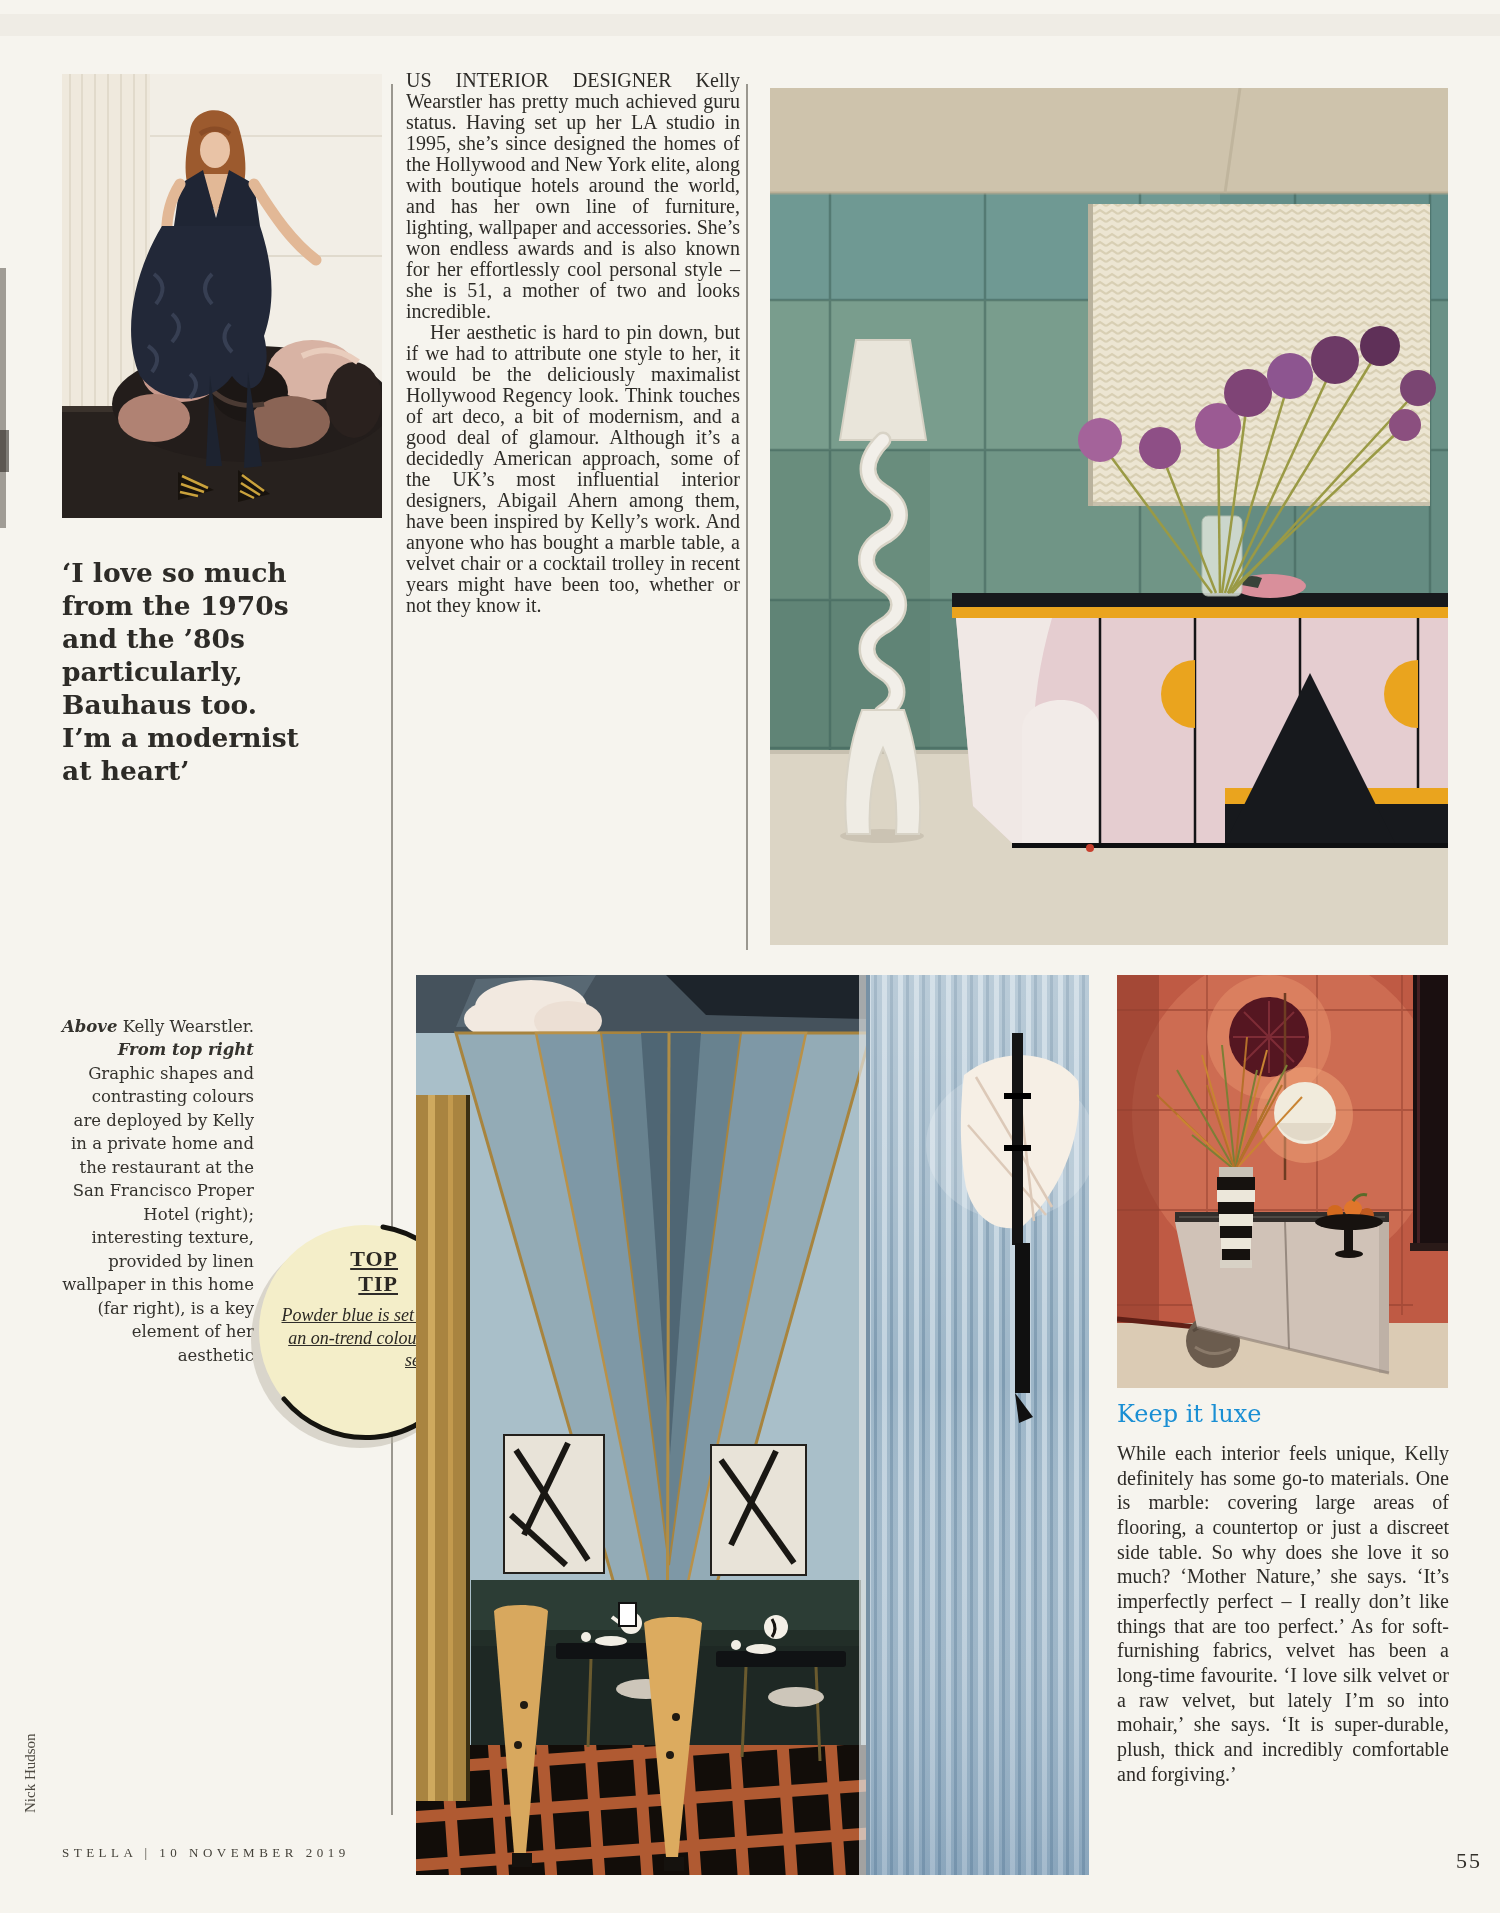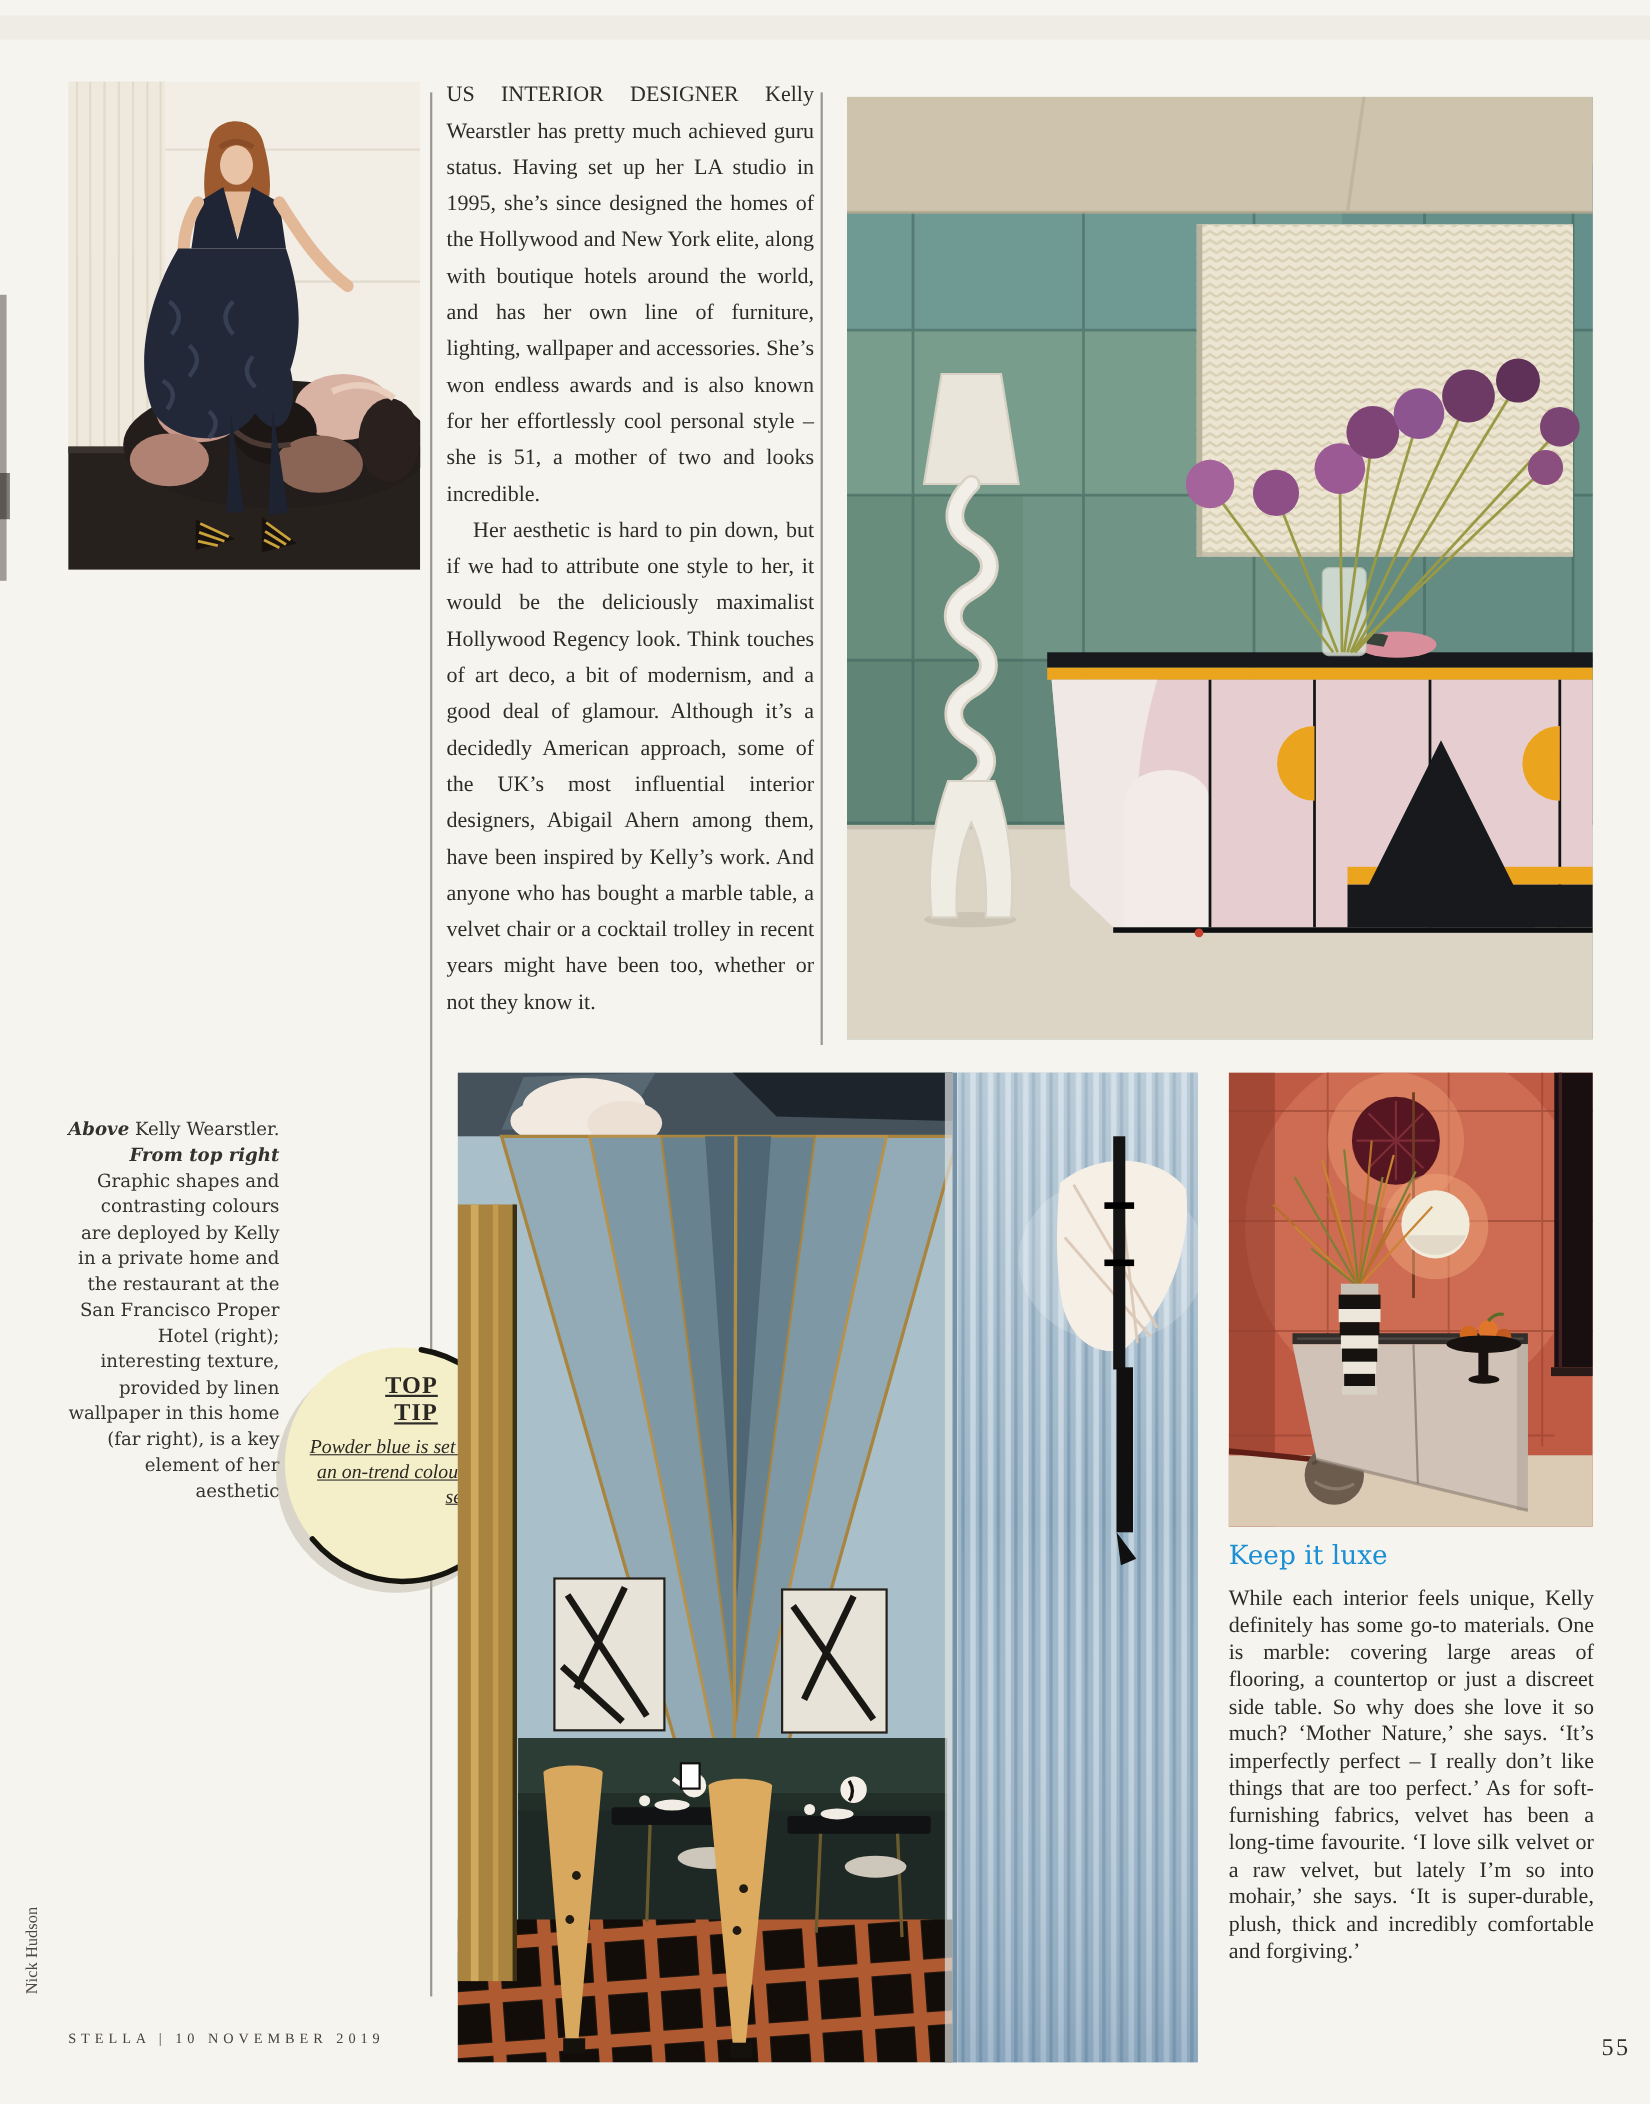--- a/index.html
+++ b/index.html
@@ -33,21 +33,21 @@
   
   .caption{
     left:62px;top:998px;width:192px;
     font-family:"DejaVu Serif",serif;
     font-size:16.5px;line-height:23.5px;color:#34322d;text-align:right;
   }
   .cap-label{font-weight:bold;font-style:italic;}
   
   .article{
     left:406px;top:70px;width:334px;
-    font-size:20px;line-height:33px;text-align:justify;color:#2e2c28;
+    font-size:20px;line-height:21px;text-align:justify;color:#2e2c28;
   }
   .article p{margin:0;}
   .article p + p{text-indent:24px;}
   
   .luxe-head{
     left:1117px;top:1400px;width:332px;
     font-family:"DejaVu Serif",serif;font-weight:normal;
     font-size:24px;line-height:28px;color:#1a8fd4;
   }
   .luxe-body{
@@ -147,20 +147,29 @@
         <path d="M120,402 L146,414"></path>
           <path d="M119,410 L142,418"></path>
           <path d="M118,418 L136,422"></path>
         <path d="M180,401 L202,417"></path>
           <path d="M179,409 L198,421"></path>
           <path d="M178,417 L192,424"></path>
       </g>
     </svg>
   </div>
 
+  <div class="abs pullquote">
+    <div>‘I love so much</div>
+    <div>from the 1970s</div>
+    <div>and the ’80s</div>
+    <div>particularly,</div>
+    <div>Bauhaus too.</div>
+    <div>I’m a modernist</div>
+    <div>at heart’</div>
+  </div>
 
   <p class="abs caption"><span class="cap-label">Above</span><span> Kelly Wearstler. </span><span class="cap-label">From top right</span><span> Graphic shapes and contrasting colours are deployed by Kelly in a private home and the restaurant at the San Francisco Proper Hotel (right); interesting texture, provided by linen wallpaper in this home (far right), is a key element of her aesthetic</span></p>
 
   <div class="abs article">
     <p>US INTERIOR DESIGNER Kelly Wearstler has pretty much achieved guru status. Having set up her LA studio in 1995, she’s since designed the homes of the Hollywood and New York elite, along with boutique hotels around the world, and has her own line of furniture, lighting, wallpaper and accessories. She’s won endless awards and is also known for her effortlessly cool personal style – she is 51, a mother of two and looks incredible.</p>
     <p>Her aesthetic is hard to pin down, but if we had to attribute one style to her, it would be the deliciously maximalist Hollywood Regency look. Think touches of art deco, a bit of modernism, and a good deal of glamour. Although it’s a decidedly American approach, some of the UK’s most influential interior designers, Abigail Ahern among them, have been inspired by Kelly’s work. And anyone who has bought a marble table, a velvet chair or a cocktail trolley in recent years might have been too, whether or not they know it.</p>
   </div>
 
   <div class="abs photo photo-green">
     <svg viewBox="0 0 678 857" preserveAspectRatio="none">

